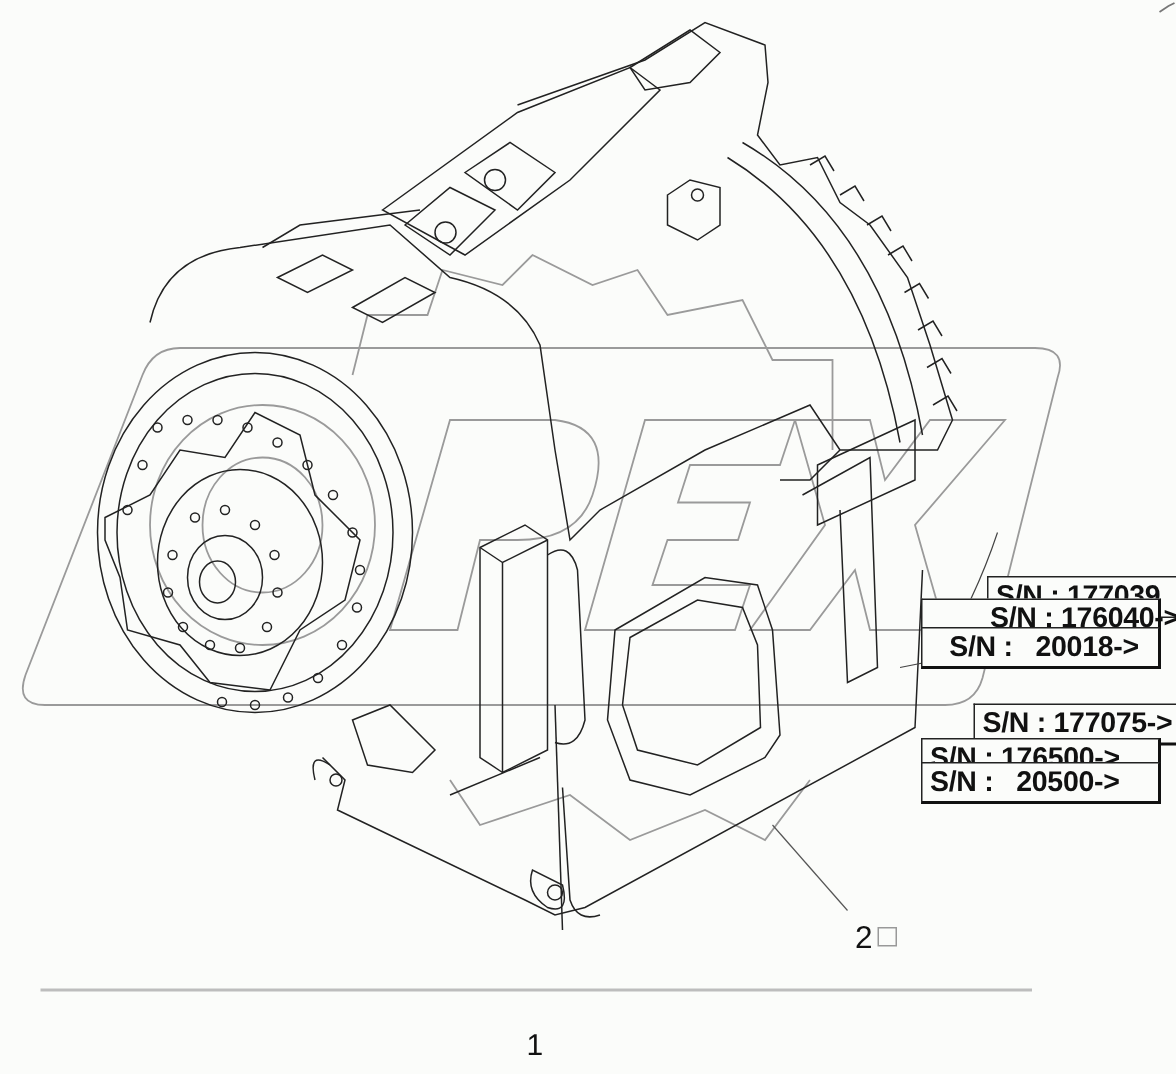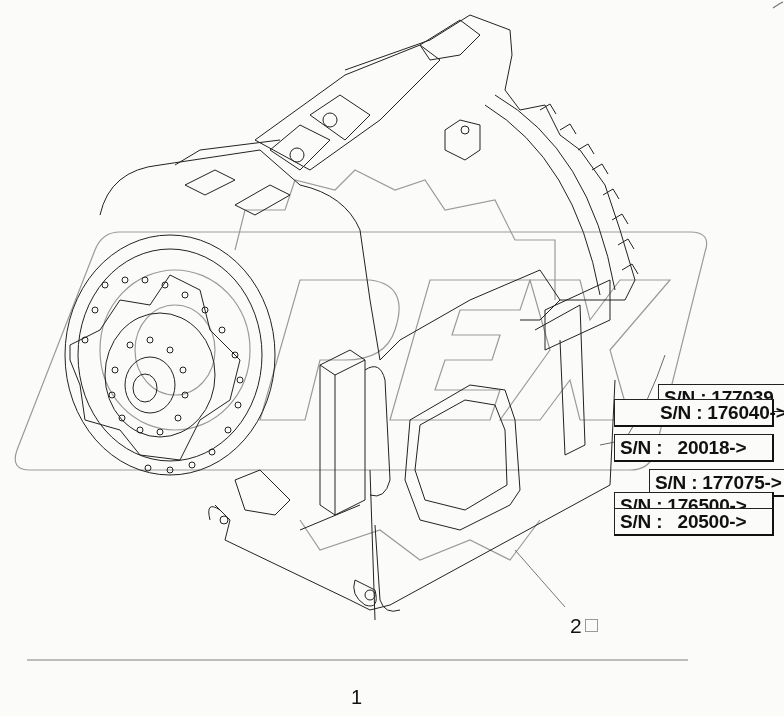--- a/index.html
+++ b/index.html
@@ -120,21 +120,21 @@
 
     <path d="M515 550 L565 607" stroke="#555" stroke-width="0.8"></path>
 
     <path d="M665 355 Q650 400 625 440 L600 445" stroke="#444" stroke-width="0.8"></path>
   </g>
   <path d="M773 8 L779 4 L783 2" stroke="#777" stroke-width="1.2" fill="none"></path>
 </svg>
 
 <div class="sn-box" style="top:384px;margin-left:44px;">S/N : 177039</div>
 <div class="sn-box b" style="top:399px;padding-left:45px;">S/N : 176040-&gt;</div>
-<div class="sn-box b" style="top:434px;">S/N :   20018-&gt;</div>
+<div class="sn-box b" style="top:418px;text-align:center;">S/N :   20018-&gt;</div>
 <div class="sn-box b" style="top:469px;margin-left:35px;">S/N : 177075-&gt;</div>
 <div class="sn-box b" style="top:492px;">S/N : 176500-&gt;</div>
 <div class="sn-box b" style="top:508px;">S/N :   20500-&gt;</div>
 
 <div id="callout">
   <span>2</span><span id="callout-box"></span>
 </div>
 
 <div id="rule"></div>
 <div id="page-num">1</div>

